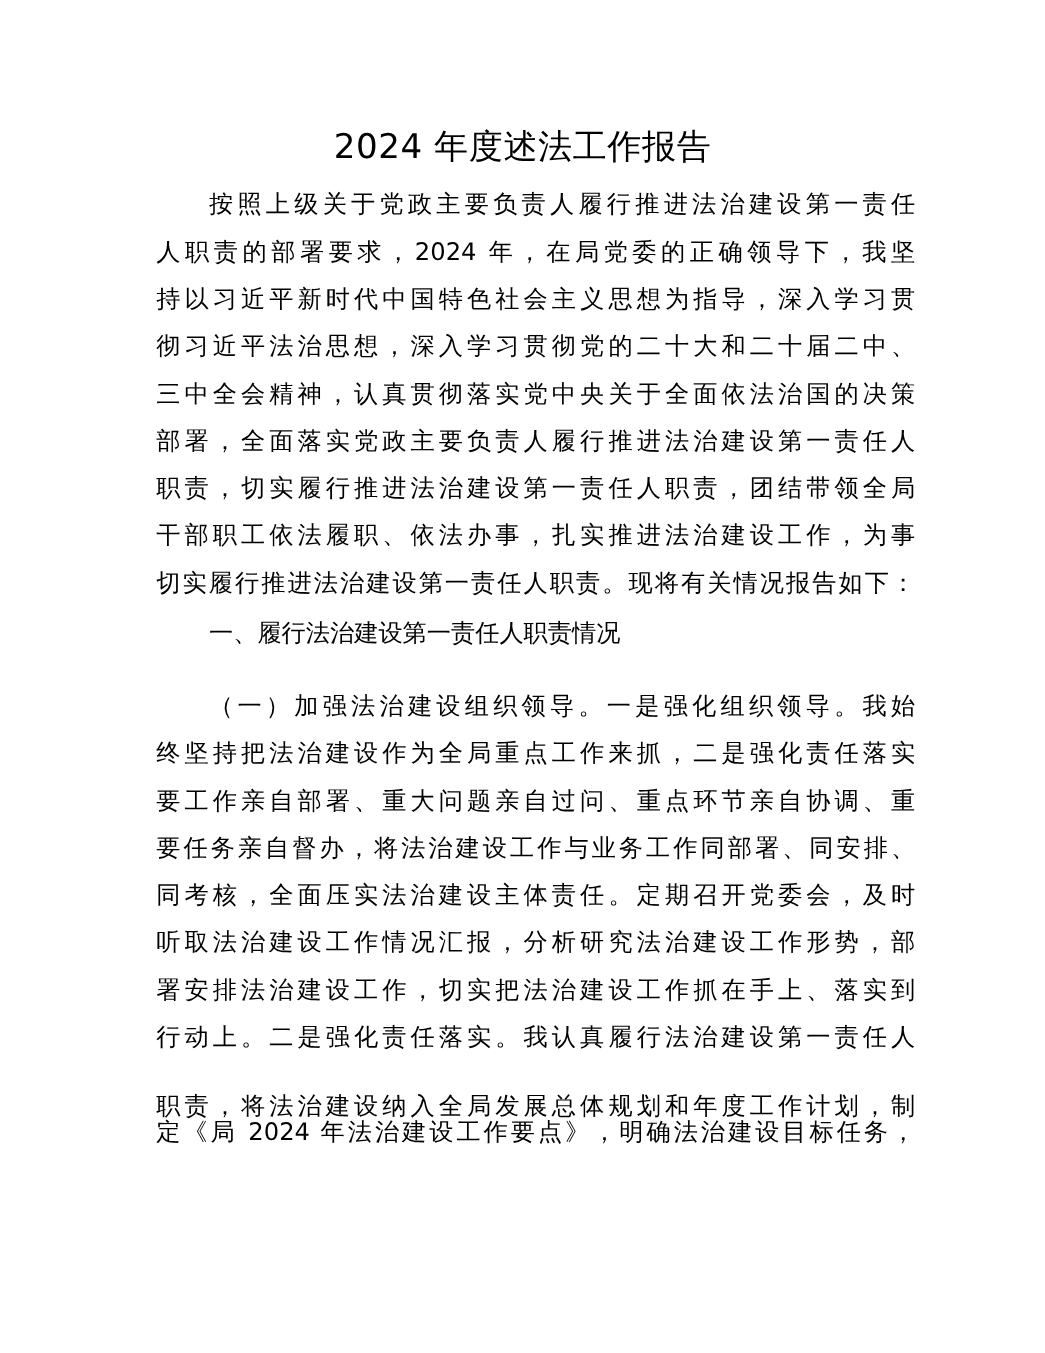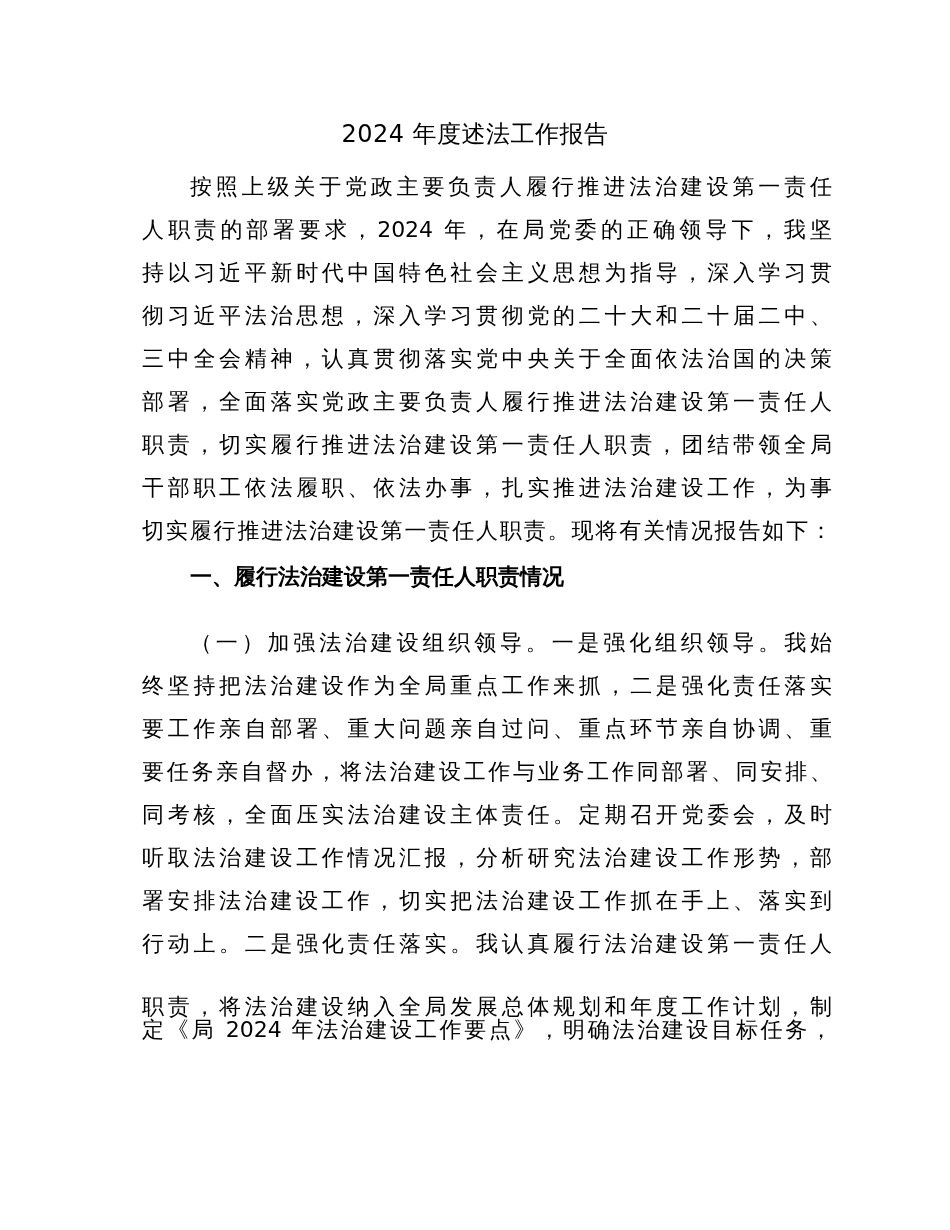--- a/index.html
+++ b/index.html
@@ -1,22 +1,22 @@
 <!DOCTYPE html>
 <html><head>
 <meta charset="utf-8">
 <style>
   html, body { margin: 0; padding: 0; background: #ffffff; }
   body { width: 950px; height: 1230px; position: relative; overflow: hidden;
          font-family: "DejaVu Sans", sans-serif; color: #000; }
   .title { position: absolute; top: 112px; left: 0; width: 950px; text-align: center;
-           font-size: 24px; line-height: 44px; letter-spacing: 0.5px; }
+           font-size: 31px; line-height: 44px; letter-spacing: 0.5px; }
   .line { position: absolute; left: 142px; width: 690px; font-size: 22px; line-height: 30px;
           white-space: nowrap; text-align: justify; text-align-last: justify; }
-  .line.last { text-align-last: left; font-weight: bold; }
+  .line.last { text-align-last: left; }
   .line.indent { left: 190px; width: 642px; }
 </style>
 </head>
 <body>
 
 <div class="title">2024 年度述法工作报告</div>
 
 <div>
   <div class="line indent" style="top:172px">按照上级关于党政主要负责人履行推进法治建设第一责任</div>
   <div class="line" style="top:215px">人职责的部署要求，2024 年，在局党委的正确领导下，我坚</div>

